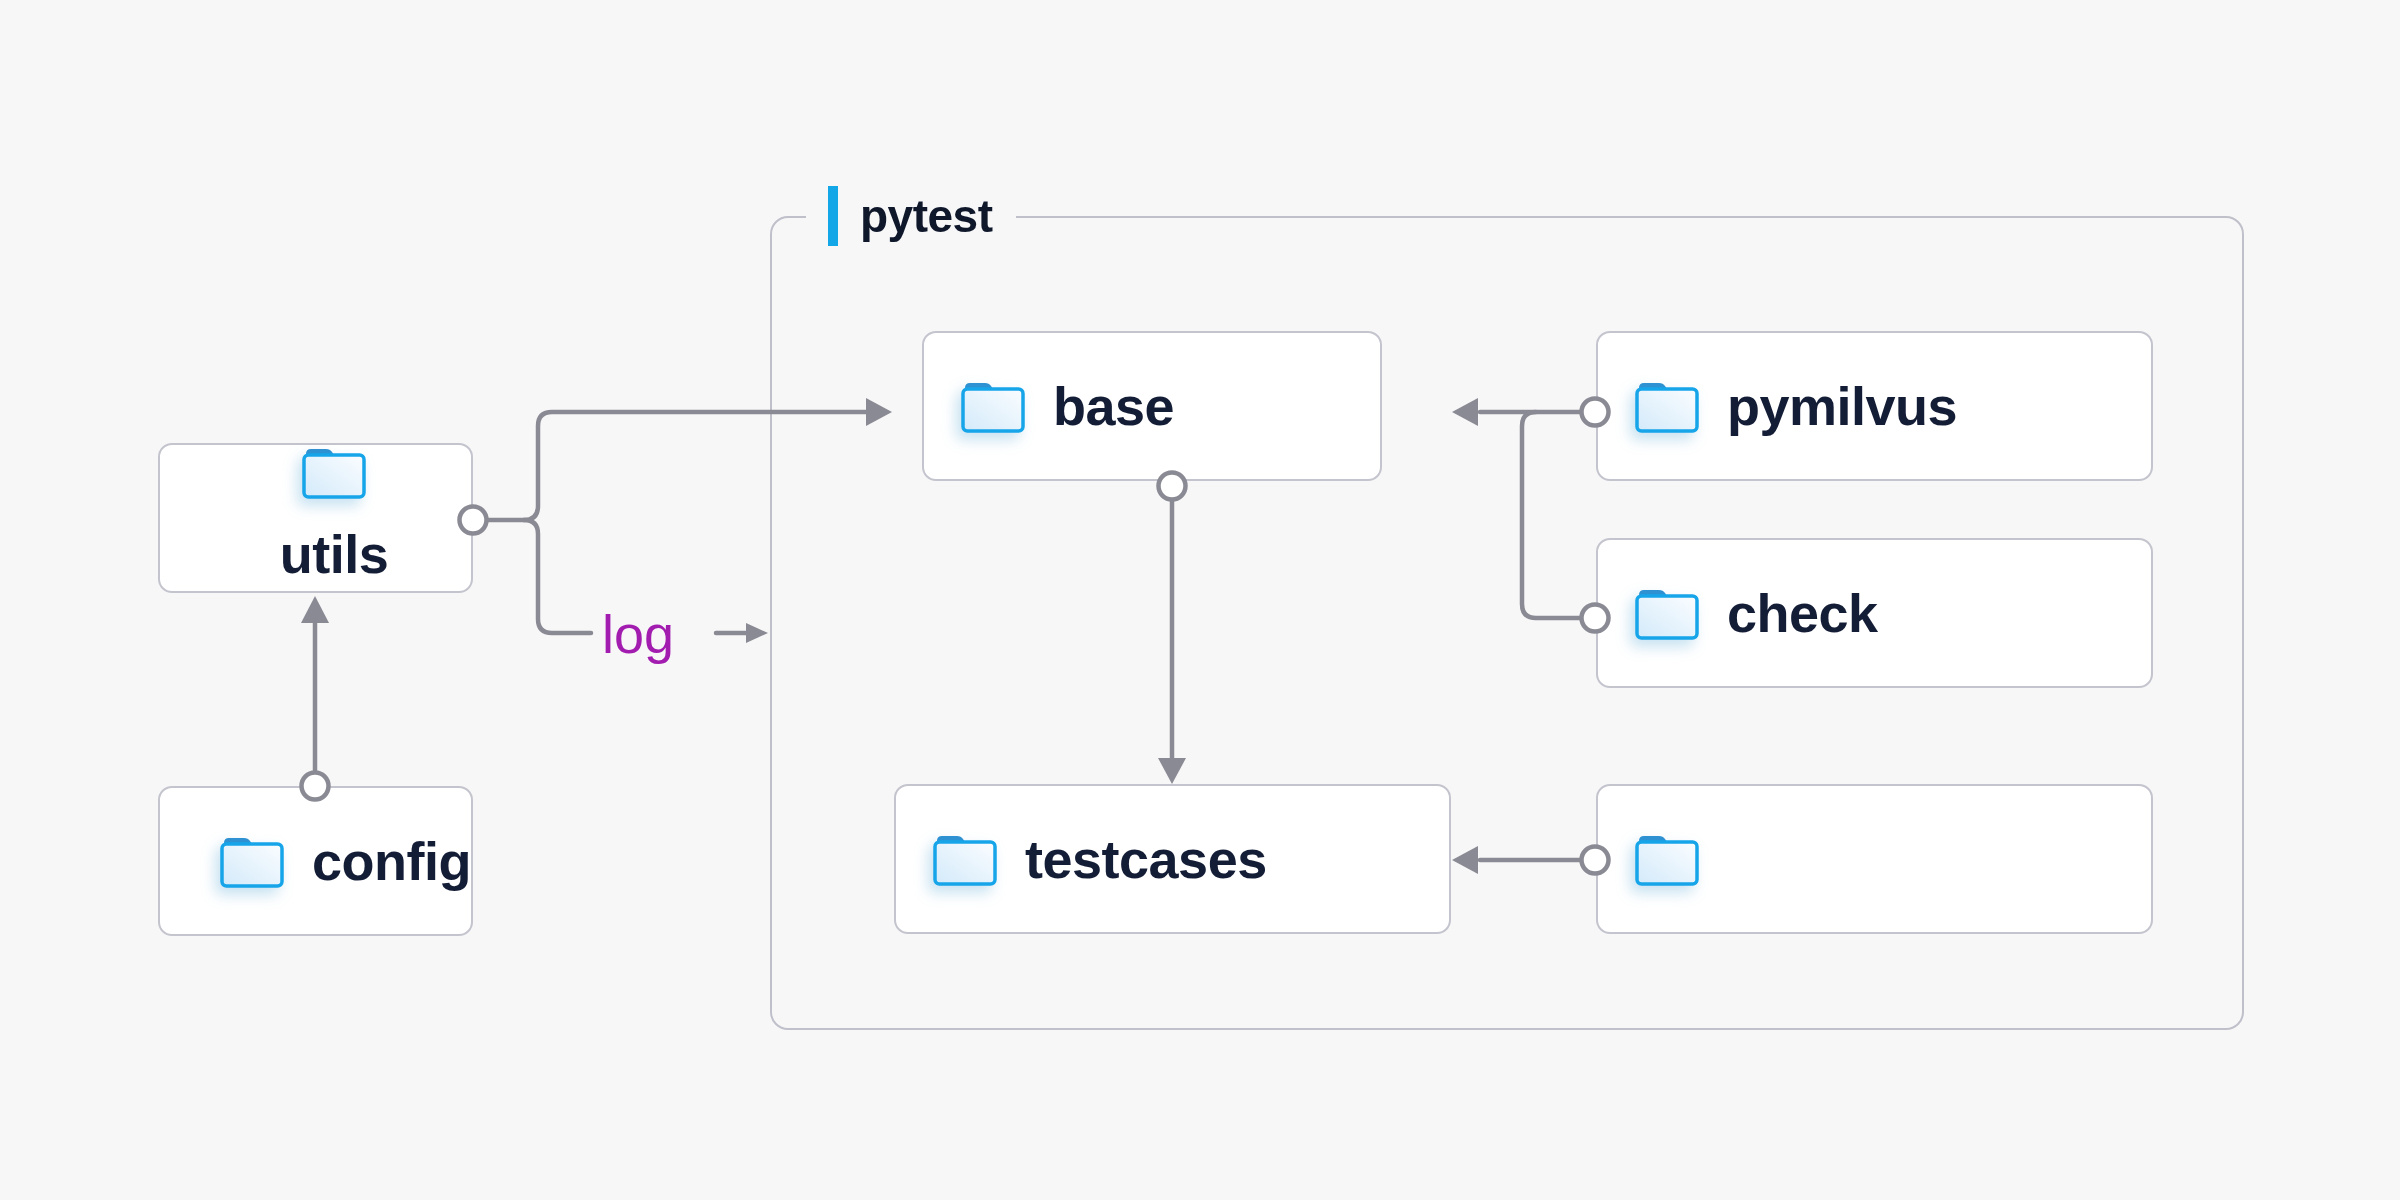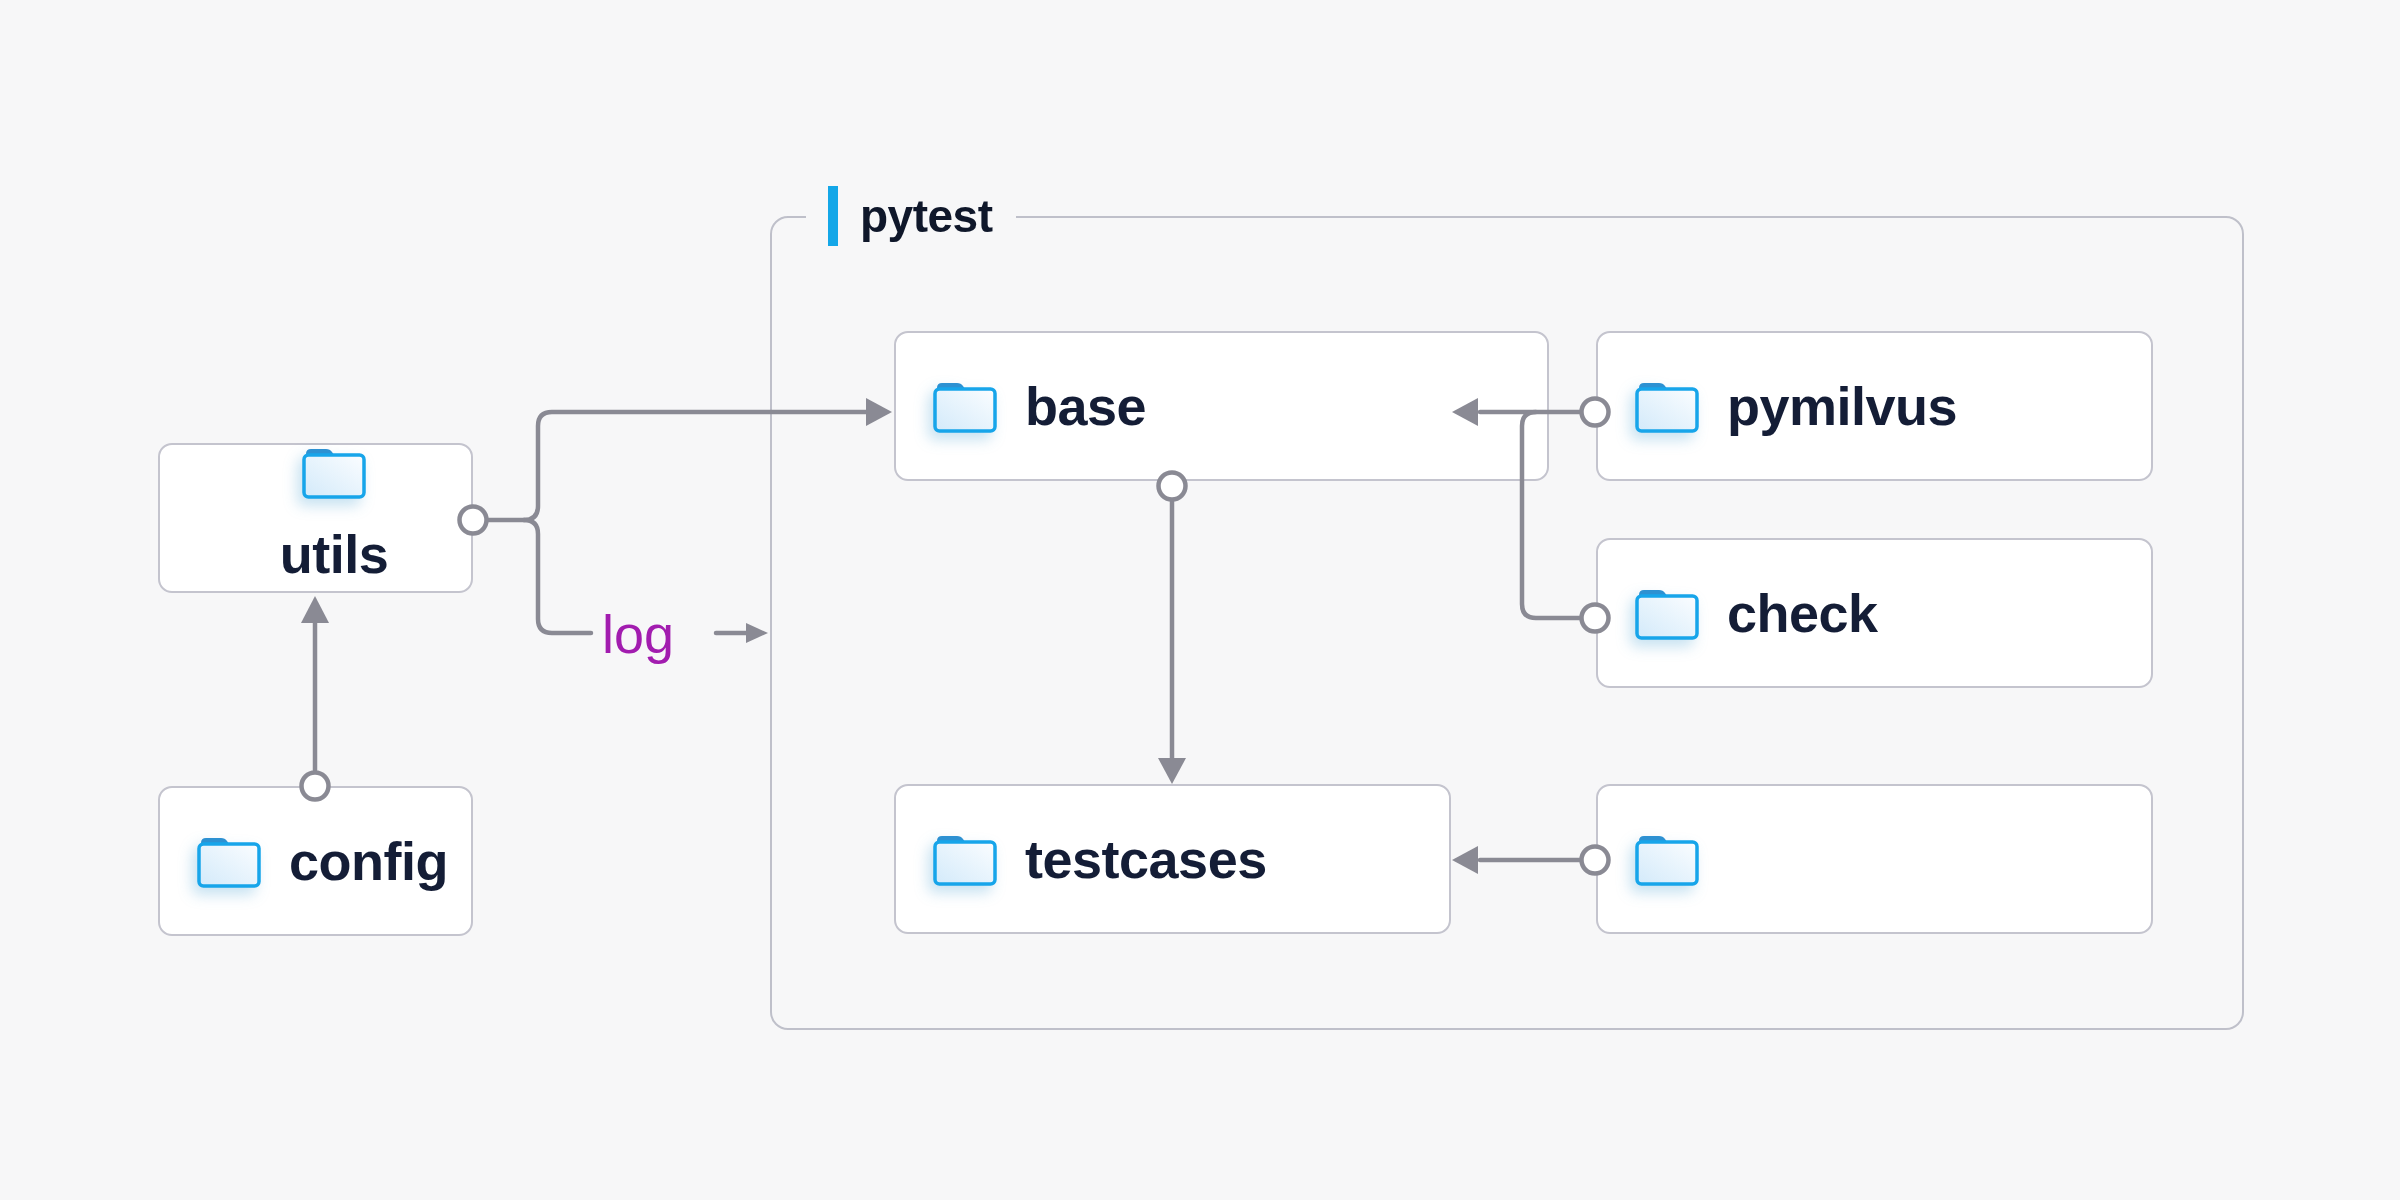--- a/index.html
+++ b/index.html
@@ -39,22 +39,22 @@
   }
   .node .label{
     font-size:54px;font-weight:700;color:#141d36;letter-spacing:-0.5px;
     line-height:1;white-space:nowrap;
   }
   .folder{
     width:64px;height:54px;flex:0 0 auto;
     filter:drop-shadow(-5px 7px 7px rgba(32,140,200,0.25));
   }
   .n-utils    {left:158px; top:443px; width:315px;flex-direction:column;}
-  .n-config   {left:158px; top:786px; width:315px;}
-  .n-base     {left:894px; top:331px; width:655px;}
+  .n-config   {left:158px; top:786px; width:315px;justify-content:flex-end;}
+  .n-base     {left:922px; top:331px; width:460px;}
   .n-pymilvus {left:1596px;top:331px; width:557px;}
   .n-check    {left:1596px;top:538px; width:557px;}
   .n-testcases{left:894px; top:784px; width:557px;}
   .n-common   {left:1596px;top:784px; width:557px;}
 
   
   .edges{
     position:absolute;left:0;top:0;width:2400px;height:1200px;
     z-index:4;pointer-events:none;
   }

